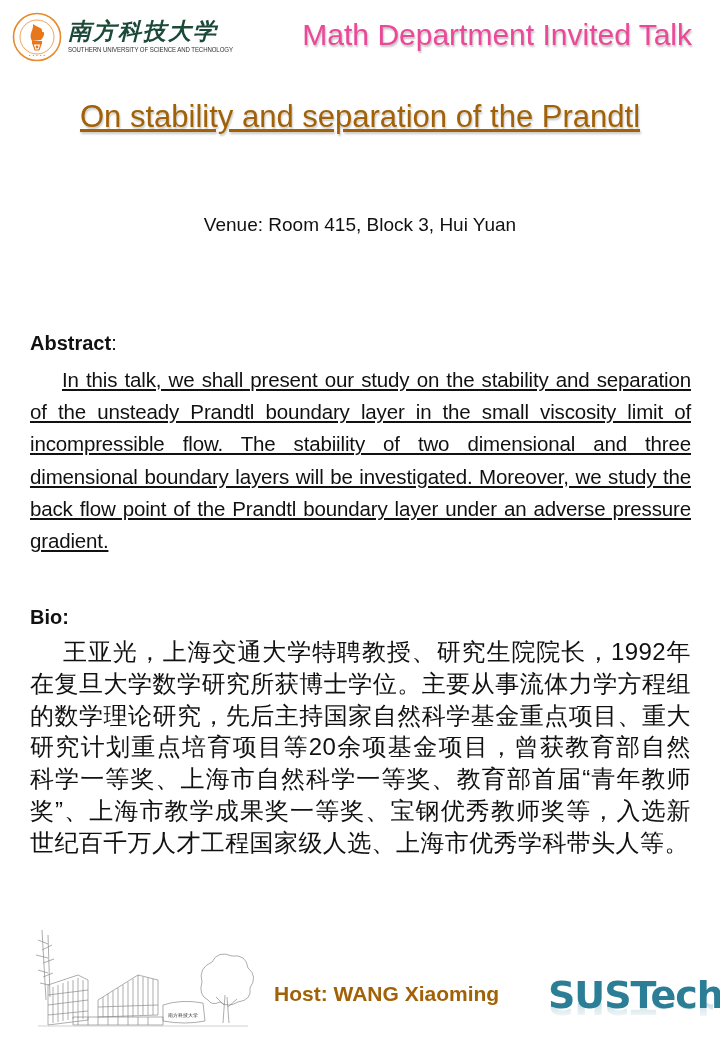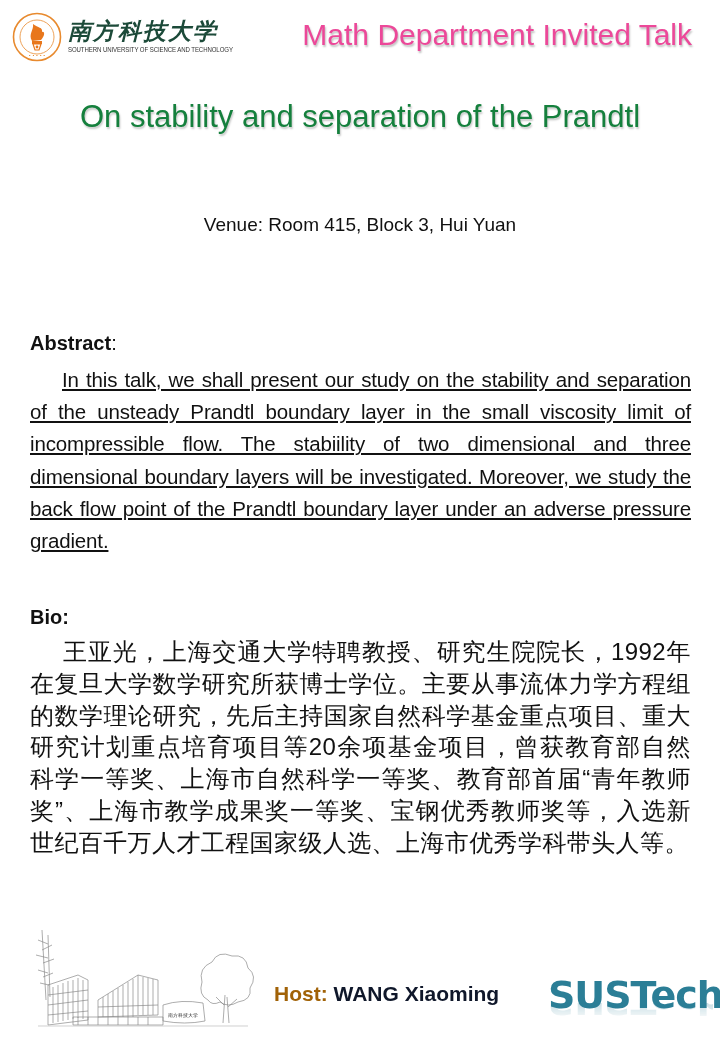--- a/index.html
+++ b/index.html
@@ -16,22 +16,23 @@
   #logo-en { font-size: 6.4px; color: #333; letter-spacing: -0.1px; white-space: nowrap; margin-top: 2px; transform: scaleX(0.95); transform-origin: left; }
   #header-title {
     left: 222px; top: 18px; width: 470px; text-align: right;
     font-size: 30px; color: #ec4899; white-space: nowrap;
     text-shadow: 1px 2px 2px rgba(0,0,0,0.25);
   }
 
   
   #talk-title {
     left: 40px; top: 96px; width: 640px; text-align: center;
-    font-size: 31px; line-height: 42px; color: #15803d;
+    font-size: 31px; line-height: 42px; color: #a16207;
     text-shadow: 1px 2px 2px rgba(0,0,0,0.22);
+    text-decoration: underline;
   }
 
   
   #meta { left: 40px; top: 211px; width: 640px; text-align: center; font-size: 19px; line-height: 28px; color: #111; }
   #meta div { white-space: nowrap; }
 
   
   #abstract-heading { left: 30px; top: 332px; font-size: 20px; font-weight: bold; }
   #abstract-heading .colon { font-weight: normal; }
   #abstract-body {
@@ -43,21 +44,21 @@
   #bio-heading { left: 30px; top: 606px; font-size: 20px; font-weight: bold; }
   #bio-body {
     left: 30px; top: 636px; width: 661px; font-size: 24px; line-height: 31.8px;
     text-align: justify; text-indent: 33px; font-family: Liberation Sans, sans-serif; letter-spacing: 0.4px;
   }
 
   
   #campus-illustration { left: 28px; top: 925px; width: 230px; height: 110px; }
   #host { left: 274px; top: 982px; font-size: 21px; font-weight: bold; white-space: nowrap; }
   #host-label { color: #a16207; }
-  #host-name { color: #0f172a; }
+  #host-name { color: #a16207; }
   #sustech-logo { left: 548px; top: 975px; width: 165px; height: 62px; }
   #sustech-text { font-size: 38px; font-weight: bold; color: #2b7e96; letter-spacing: -1px; line-height: 40px; font-family: "DejaVu Sans", sans-serif; }
   #sustech-reflect {
     font-size: 38px; font-weight: bold; color: #2b7e96; letter-spacing: -1px; line-height: 40px;
     font-family: "DejaVu Sans", sans-serif; transform: scaleY(-1); opacity: 0.25; height: 18px; overflow: hidden;
     margin-top: -12px;
     -webkit-mask-image: linear-gradient(to top, rgba(0,0,0,1), rgba(0,0,0,0));
     mask-image: linear-gradient(to top, rgba(0,0,0,1), rgba(0,0,0,0));
   }
 </style>

